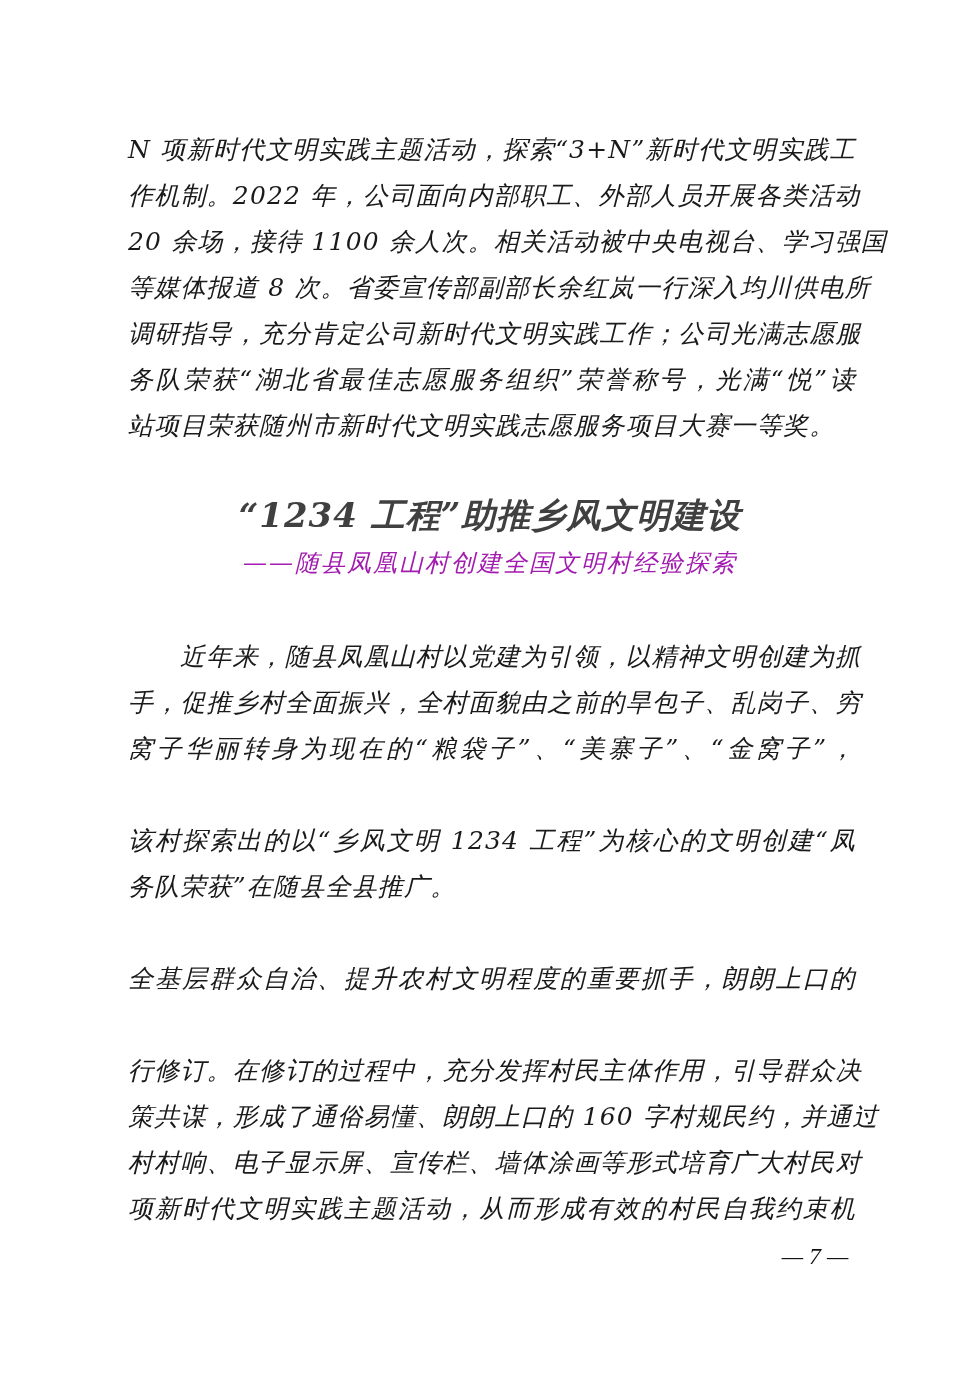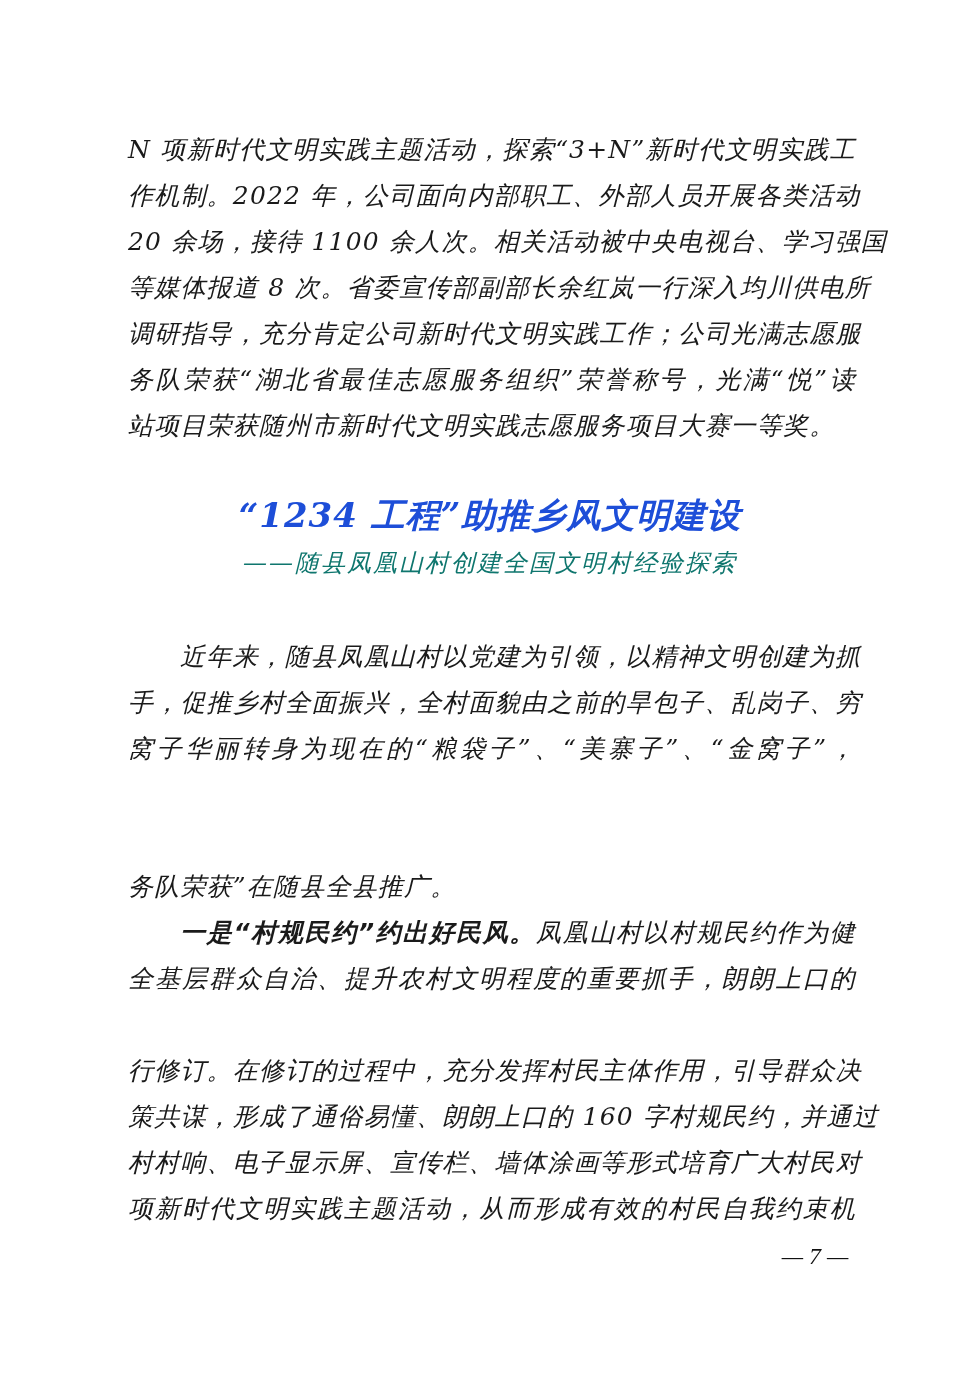--- a/index.html
+++ b/index.html
@@ -11,26 +11,26 @@
     font-size: 25px; line-height: 40px; white-space: nowrap;
     letter-spacing: 1.2px; color: #1a1a1a;
     text-align: justify; text-align-last: justify;
   }
   .line.last { text-align-last: left; }
   .line.indent { left: 180px; width: 676px; }
   .bold { font-family: "DejaVu Sans", "Liberation Sans", sans-serif; font-weight: bold; }
   .title {
     position: absolute; left: 0; width: 980px; top: 490px; text-align: center;
     font-family: "DejaVu Serif", "Liberation Serif", serif; font-weight: bold;
-    font-size: 34px; line-height: 50px; color: #1d4ed8; letter-spacing: 1px;
+    font-size: 34px; line-height: 50px; color: #404040; letter-spacing: 1px;
   }
   .subtitle {
     position: absolute; left: 0; width: 980px; top: 545px; text-align: center;
     font-family: "DejaVu Serif", "Liberation Serif", serif;
-    font-size: 24px; line-height: 36px; color: #0f766e; letter-spacing: 2px;
+    font-size: 24px; line-height: 36px; color: #a21caf; letter-spacing: 2px;
   }
   .pagenum {
     position: absolute; left: 770px; top: 1240px; width: 90px; text-align: center;
     font-family: "Liberation Serif", "DejaVu Serif", serif; font-size: 24px; line-height: 32px; color: #111;
   }
 </style>
 </head>
 <body>
 
 <div class="page">
@@ -42,23 +42,23 @@
   <div class="line" style="top:360px">务队荣获“湖北省最佳志愿服务组织”荣誉称号，光满“悦”读</div>
   <div class="line" style="top:314px">调研指导，充分肯定公司新时代文明实践工作；公司光满志愿服</div>
   <div class="line last" style="top:406px">站项目荣获随州市新时代文明实践志愿服务项目大赛一等奖。</div>
 
   <div class="title">“1234 工程”助推乡风文明建设</div>
   <div class="subtitle">——随县凤凰山村创建全国文明村经验探索</div>
 
   <div class="line indent" style="top:637px">近年来，随县凤凰山村以党建为引领，以精神文明创建为抓</div>
   <div class="line" style="top:683px">手，促推乡村全面振兴，全村面貌由之前的旱包子、乱岗子、穷</div>
   <div class="line" style="top:729px">窝子华丽转身为现在的“粮袋子”、“美寨子”、“金窝子”，</div>
+  <div class="line" style="top:821px">该村探索出的以“乡风文明 1234 工程”为核心的文明创建“凤</div>
   <div class="line last" style="top:867px">务队荣获”在随县全县推广。</div>
 
-  <div class="line indent" style="top:913px"><span class="bold">一是“村规民约”约出好民风。</span><span>凤凰山村以村规民约作为健</span></div>
   <div class="line" style="top:959px">全基层群众自治、提升农村文明程度的重要抓手，朗朗上口的</div>
   <div class="line" style="top:1051px">行修订。在修订的过程中，充分发挥村民主体作用，引导群众决</div>
   <div class="line" style="top:1097px">策共谋，形成了通俗易懂、朗朗上口的 160 字村规民约，并通过</div>
   <div class="line" style="top:1143px">村村响、电子显示屏、宣传栏、墙体涂画等形式培育广大村民对</div>
   <div class="line" style="top:1189px">项新时代文明实践主题活动，从而形成有效的村民自我约束机</div>
 
   <div class="pagenum">— 7 —</div>
 </div>
 
 </body></html>

